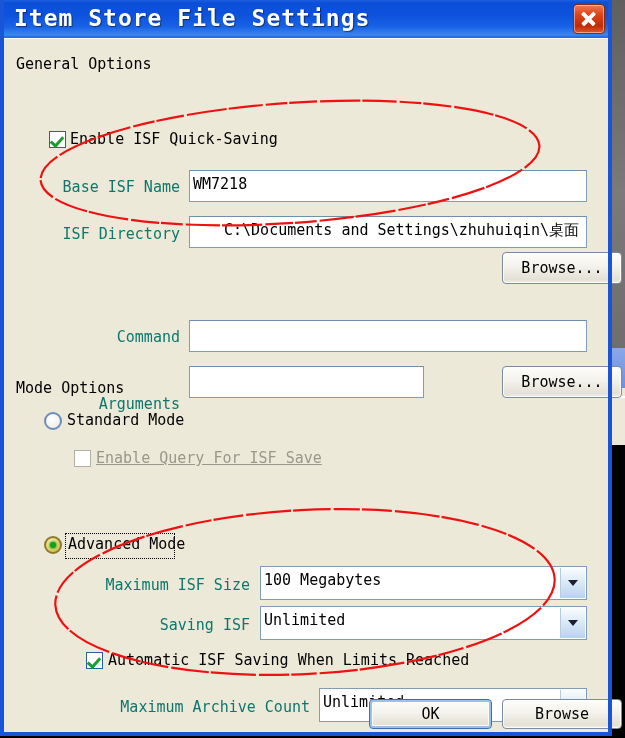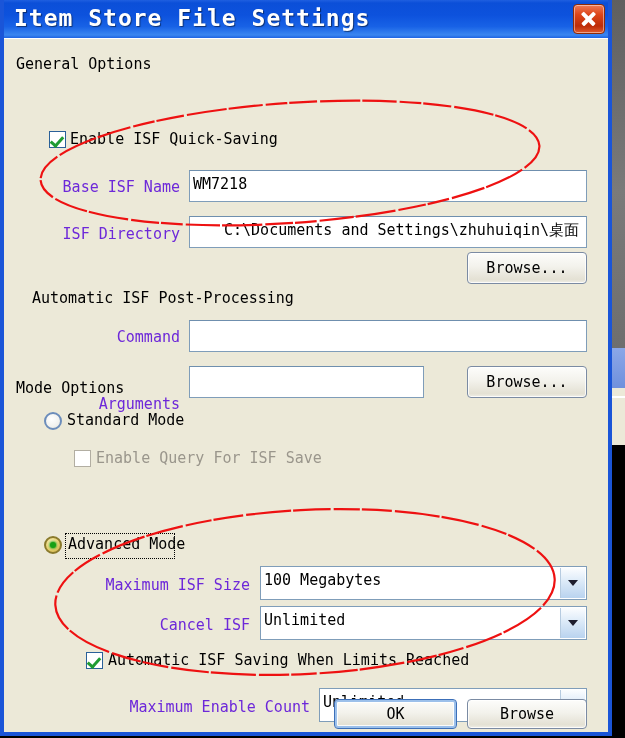--- a/index.html
+++ b/index.html
@@ -90,21 +90,21 @@
   .sect-title {
     position: absolute;
     font-size: 15px;
     color: #000;
     white-space: nowrap;
   }
 
   .fld-label {
     position: absolute;
     font-size: 15px;
-    color: #6d28d9;
+    color: #0f766e;
     white-space: nowrap;
     text-align: right;
   }
 
   .textbox {
     position: absolute;
     background: #ffffff;
     border: 1px solid #7f9db9;
     border-top-color: #6f8fae;
     box-sizing: border-box;
@@ -152,20 +152,21 @@
     background: linear-gradient(180deg,#fdfdfb 0%, #f3f2ec 45%, #e4e1d4 88%, #efeee6 100%);
     border: 1px solid #7b8ba3;
     border-radius: 4px;
     box-sizing: border-box;
     font-size: 15px;
     color: #000;
     display: flex; align-items: center; justify-content: center;
     cursor: pointer;
     font-family: "DejaVu Sans Mono", "Liberation Mono", monospace;
     box-shadow: inset 0 0 0 1px rgba(255,255,255,0.8);
+    margin-left: 35px;
   }
   .btn.default {
     border: 1px solid #3c6fb8;
     box-shadow: inset 0 0 0 2px #9cc0ea, inset 0 0 0 3px rgba(255,255,255,0.85);
   }
 
   
   .cbx {
     position: absolute;
     width: 17px; height: 17px;
@@ -257,58 +258,57 @@
       <div class="cbx-label" style="left:66px; top:91px;">Enable ISF Quick-Saving</div>
 
       <div class="fld-label" style="left:16px; top:139px; width:160px;">Base ISF Name</div>
       <div class="textbox" style="left:185px; top:131px; width:398px; height:32px;">WM7218</div>
 
       <div class="fld-label" style="left:16px; top:186px; width:160px;">ISF Directory</div>
       <div class="textbox" style="left:185px; top:177px; width:398px; height:32px;padding-left:34px;">C:\Documents and Settings\zhuhuiqin\桌面</div>
 
       <div class="btn" style="left:463px; top:213px; width:120px; height:32px;">Browse...</div>
 
-      <div class="sect-title" style="left:28px; top:250px;">Automatic ISF Post-Processing</div>
 
       <div class="fld-label" style="left:16px; top:289px; width:160px;">Command</div>
       <div class="textbox" style="left:185px; top:281px; width:398px; height:32px;" placeholder=""></div>
 
       <div class="fld-label" style="left:16px; top:336px; width:160px;margin-top:20px;">Arguments</div>
       <div class="textbox" style="left:185px; top:327px; width:235px; height:32px;" placeholder=""></div>
 
       <div class="btn" style="left:463px; top:327px; width:120px; height:32px;">Browse...</div>
 
       <div class="sect-title" style="left:12px; top:340px;">Mode Options</div>
 
       <div class="rdo" style="left:40px; top:373px;"></div>
       <div class="rdo-label" style="left:63px; top:372px;">Standard Mode</div>
 
       <div class="cbx disabled" style="left:70px; top:411px;"></div>
-      <div class="cbx-label disabled" style="left:92px; top:410px;">Enable Query For ISF Save</div>
+      <div class="cbx-label disabled" style="left:92px; top:410px;text-decoration:underline;">Enable Query For ISF Save</div>
 
       <div class="rdo selected" style="left:40px; top:497px;"></div>
       <div class="focus-rect" style="left:61px; top:494px; width:108px; height:24px;"></div>
       <div class="rdo-label" style="left:64px; top:496px;">Advanced Mode</div>
 
       <div class="fld-label" style="left:16px; top:537px; width:230px;">Maximum ISF Size</div>
       <div class="combo" style="left:256px; top:527px; width:327px; height:34px;">
         <span>100 Megabytes</span>
         <span class="combo-arrow"></span>
       </div>
 
-      <div class="fld-label" style="left:16px; top:577px; width:230px;">Cancel ISF</div>
+      <div class="fld-label" style="left:16px; top:577px; width:230px;">Saving ISF</div>
       <div class="combo" style="left:256px; top:567px; width:327px; height:34px;">
         <span>Unlimited</span>
         <span class="combo-arrow"></span>
       </div>
 
       <div class="cbx checked" style="left:82px; top:613px;"></div>
       <div class="cbx-label" style="left:104px; top:612px;">Automatic ISF Saving When Limits Reached</div>
 
-      <div class="fld-label" style="left:16px; top:659px; width:290px;">Maximum Enable Count</div>
+      <div class="fld-label" style="left:16px; top:659px; width:290px;">Maximum Archive Count</div>
       <div class="combo" style="left:315px; top:649px; width:268px; height:34px;">
         <span>Unlimited</span>
         <span class="combo-arrow"></span>
       </div>
 
       <div class="btn default" style="left:330px; top:660px; width:123px; height:30px;">OK</div>
       <div class="btn" style="left:463px; top:660px; width:120px; height:30px;">Browse</div>
 
     </div>
 

